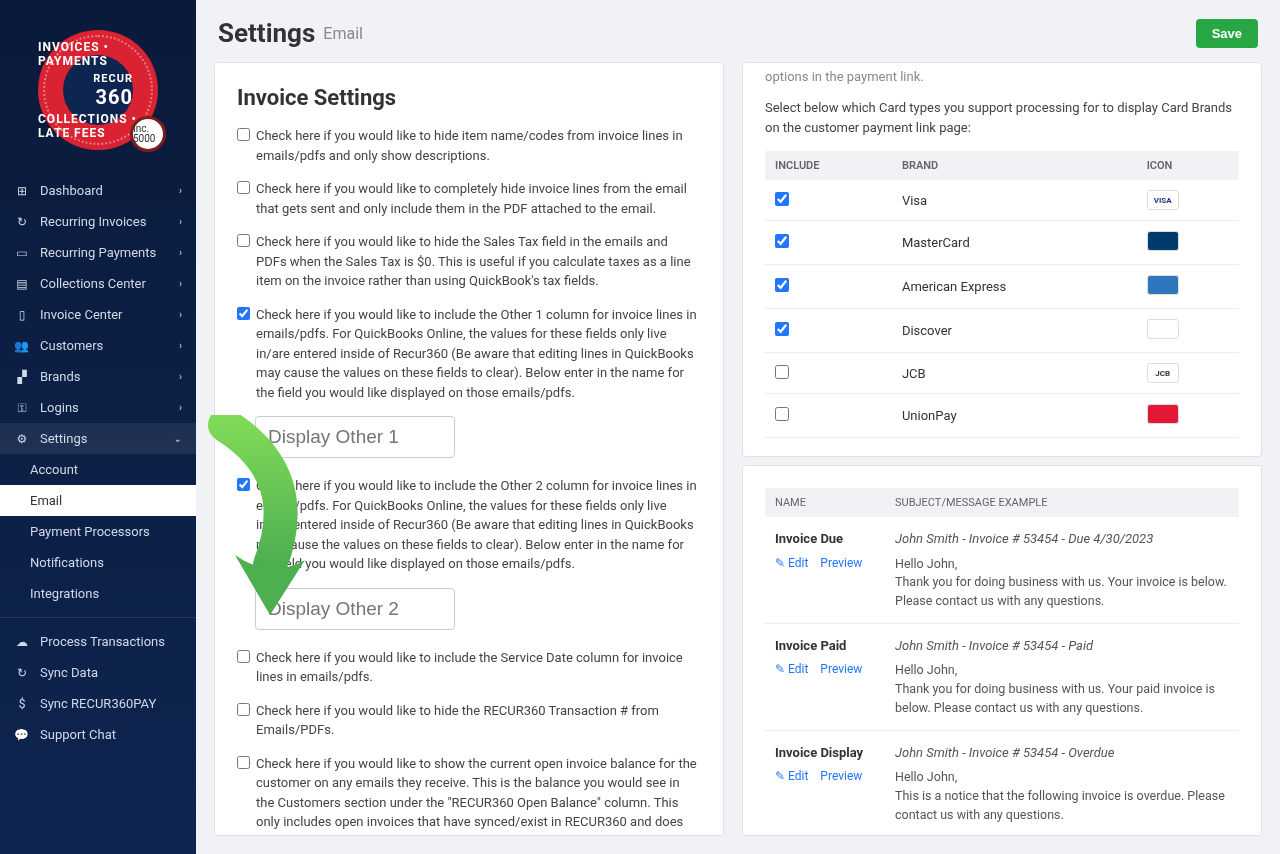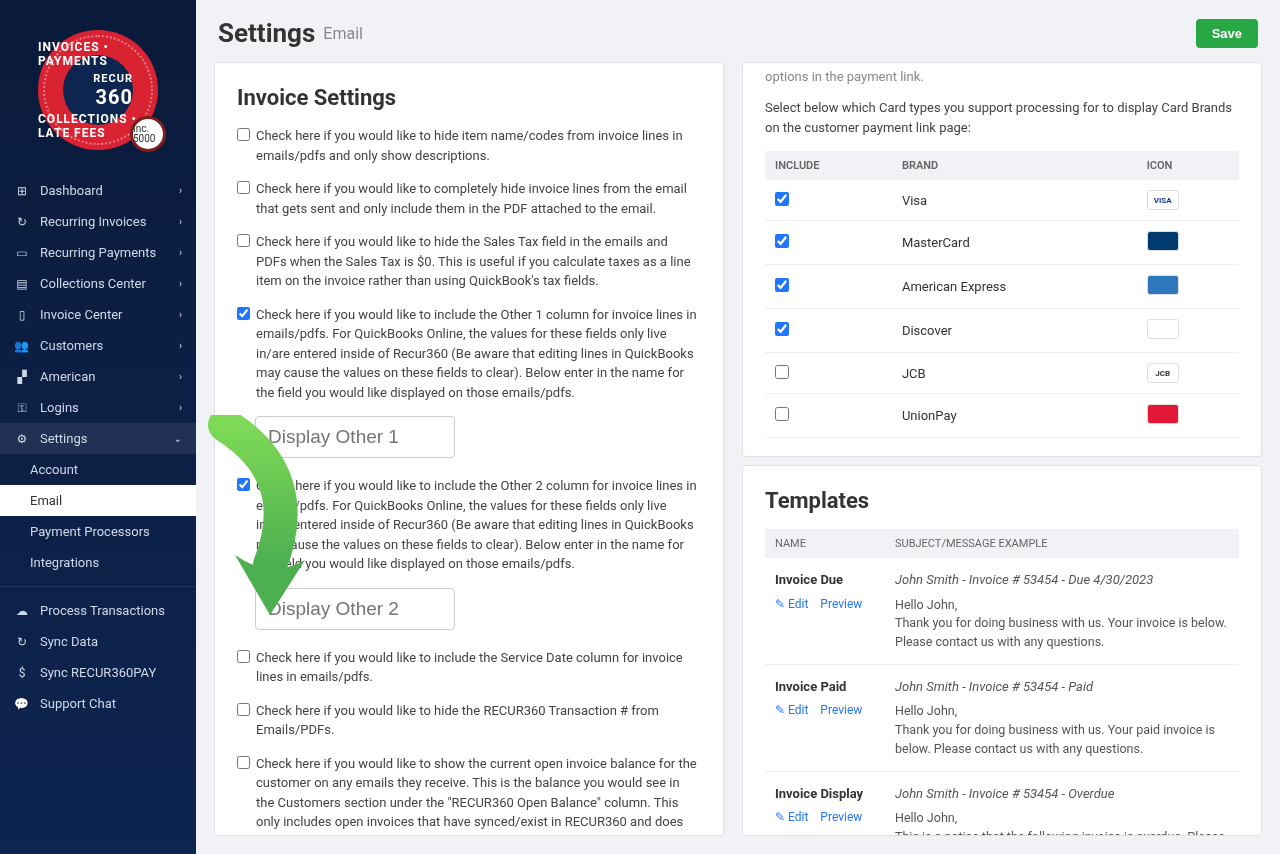--- a/index.html
+++ b/index.html
@@ -98,41 +98,44 @@
           <span>Invoice Center</span>
           <span class="chev">›</span>
         </div>
       <div class="nav-item">
           <span class="ic">👥</span>
           <span>Customers</span>
           <span class="chev">›</span>
         </div>
       <div class="nav-item">
           <span class="ic">▞</span>
-          <span>American</span>
+          <span>Brands</span>
           <span class="chev">›</span>
         </div>
       <div class="nav-item">
           <span class="ic">⚿</span>
           <span>Logins</span>
           <span class="chev">›</span>
         </div>
       <div class="nav-item expanded">
           <span class="ic">⚙</span>
           <span>Settings</span>
           <span class="chev">⌄</span>
         </div>
       <div class="nav-item sub">
           <span>Account</span>
         </div>
       <div class="nav-item sub active">
           <span>Email</span>
         </div>
       <div class="nav-item sub">
           <span>Payment Processors</span>
+        </div>
+      <div class="nav-item sub">
+          <span>Notifications</span>
         </div>
       <div class="nav-item sub">
           <span>Integrations</span>
         </div>
       <div class="nav-sep"></div>
       <div class="nav-item">
           <span class="ic">☁</span>
           <span>Process Transactions</span>
         </div>
       <div class="nav-item">
@@ -239,21 +242,20 @@
                 <tr>
                   <td><input type="checkbox" style=""></td>
   <td>UnionPay</td>
   <td><span class="card-icon" style="background:#e21836;color:#fff"></span></td>
                 </tr>
               </tbody>
           </table>
         </div>
 
         <div class="panel right-bottom">
-          <h2>Templates</h2>
           <table class="tmpl-table">
             <thead>
                 <tr>
               <th style="width:120px">Name</th>
               <th>Subject/Message Example</th>
             </tr>
               </thead>
             <tbody id="tmpl-rows">
                 <tr>
                   <td>

